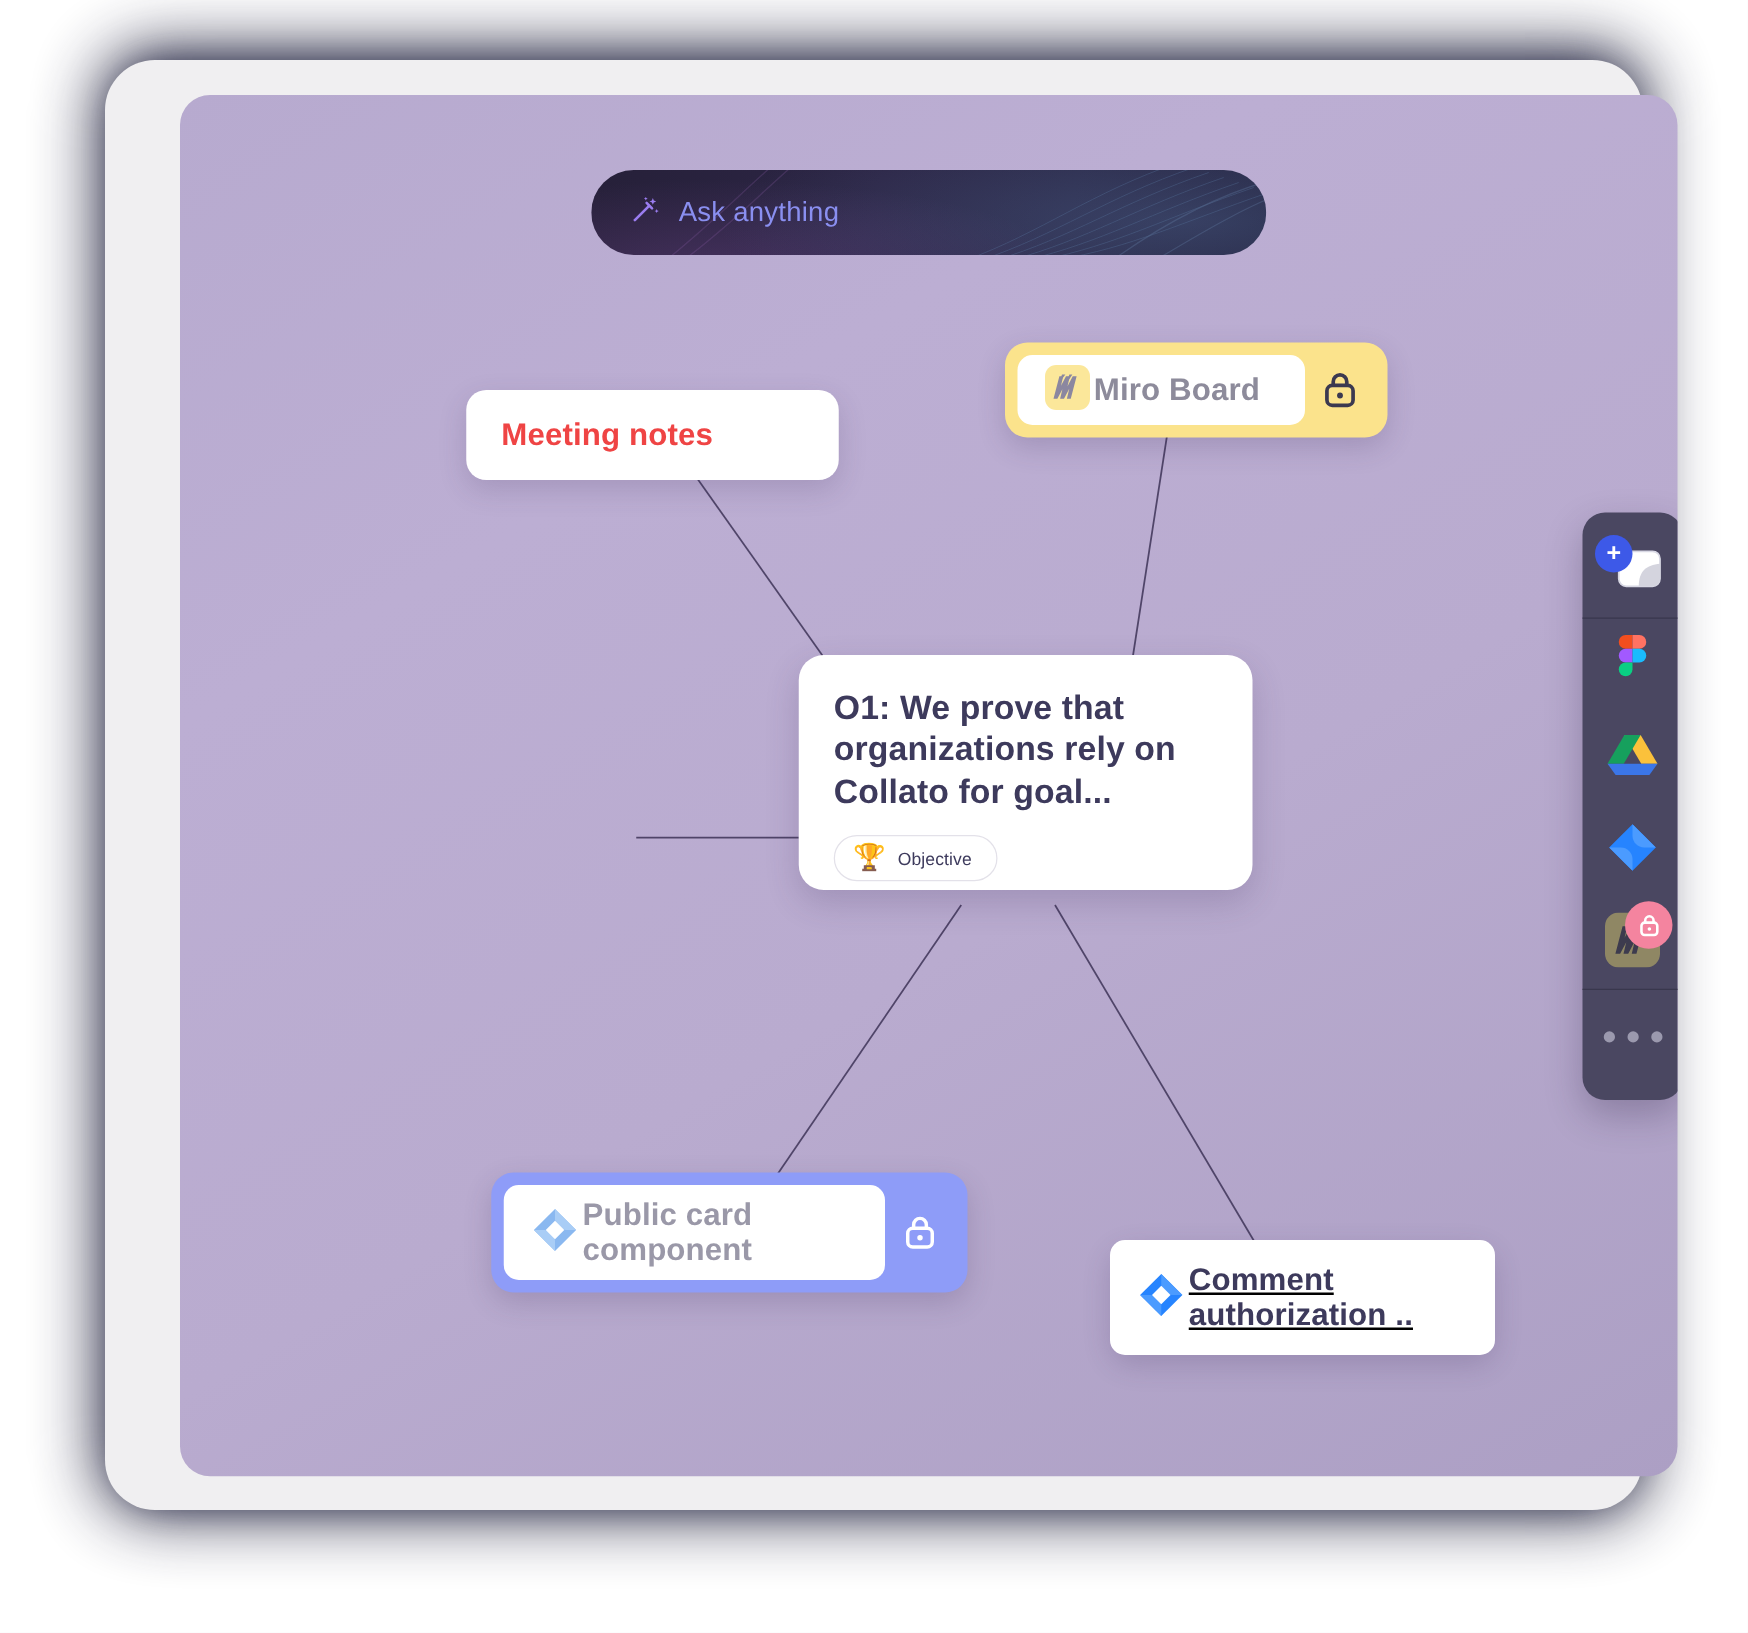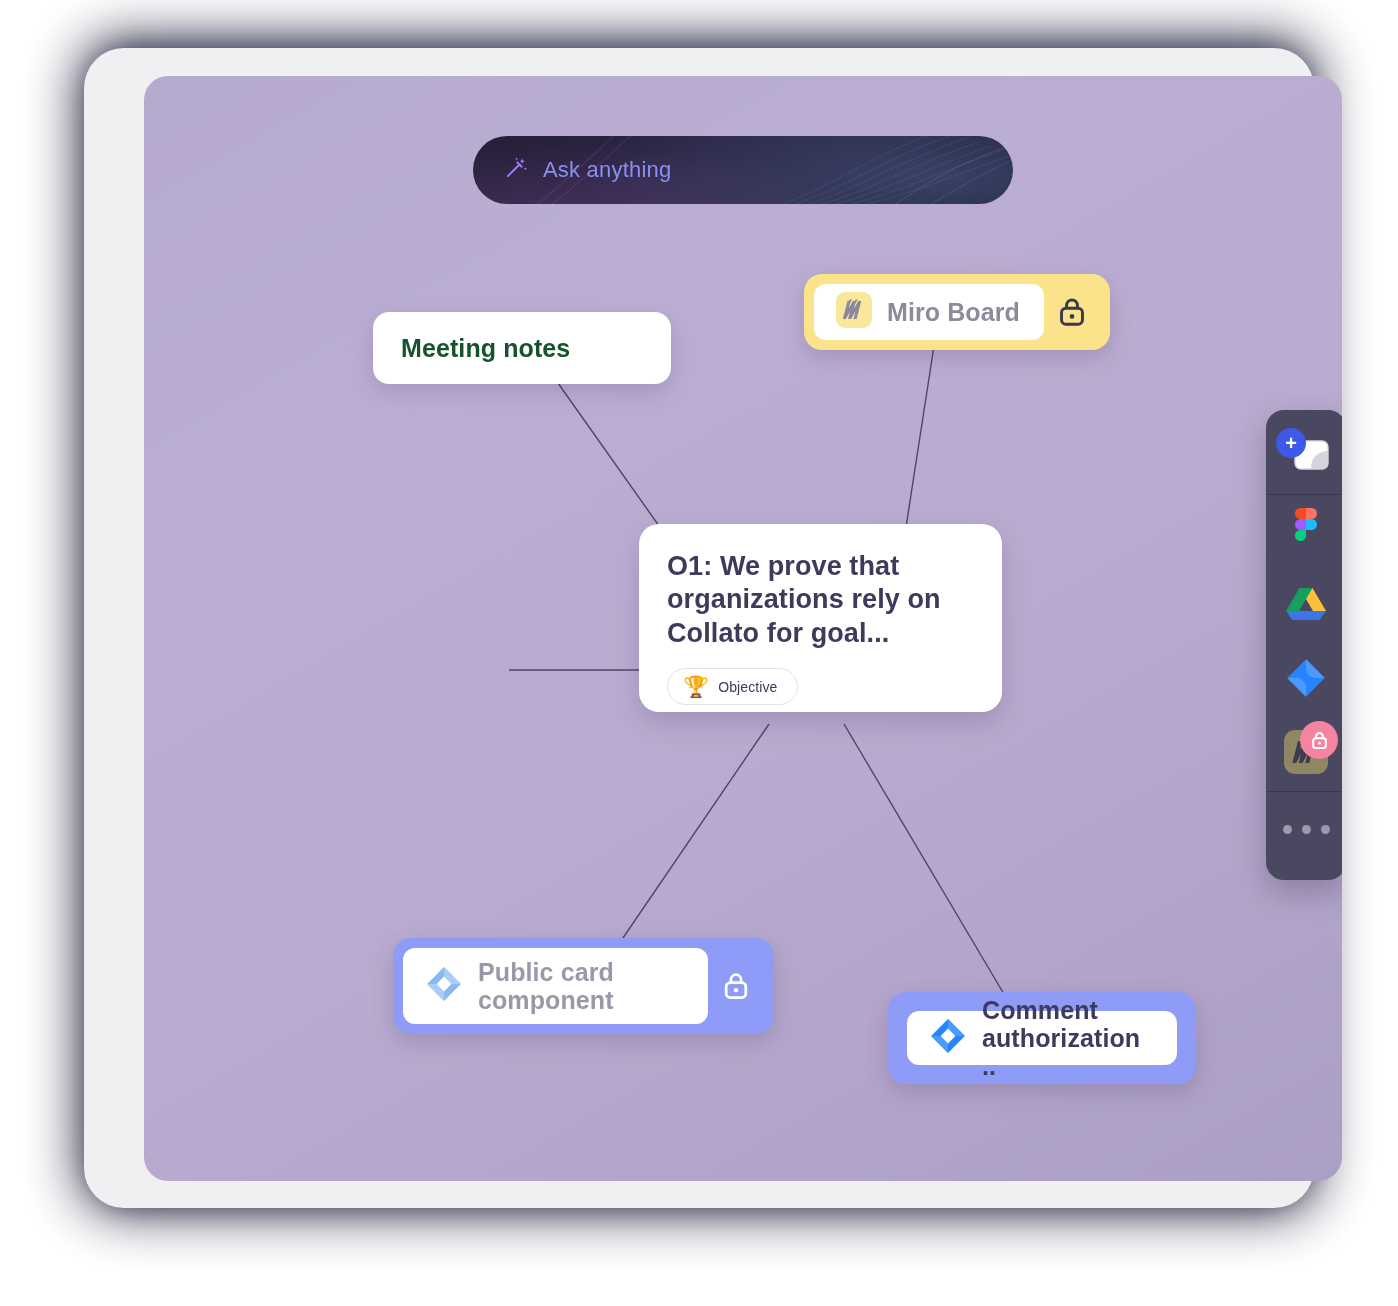--- a/index.html
+++ b/index.html
@@ -114,21 +114,21 @@
   .card-plain {
     background: #ffffff;
     border-radius: 16px;
     box-shadow: 0 8px 22px rgba(60,45,90,.18);
     display: flex;
     align-items: center;
     padding: 0 28px;
     box-sizing: border-box;
   }
   .card-plain .title {
-    color: #14532d;
+    color: #ef4444;
     font-size: 25px;
     font-weight: 700;
     letter-spacing: .1px;
   }
 
   
   .shell {
     border-radius: 18px;
     box-shadow: 0 8px 22px rgba(60,45,90,.20);
     display: flex;
@@ -136,21 +136,21 @@
     box-sizing: border-box;
     padding: 10px;
     gap: 0;
   }
   .shell .inner {
     background: #ffffff;
     border-radius: 12px;
     height: 100%;
     display: flex;
     align-items: center;
-    gap: 15px;
+    gap: 3px;
     padding: 0 22px;
     box-sizing: border-box;
     flex: 1 1 auto;
     min-width: 0;
   }
   .shell .lockzone {
     flex: 0 0 auto;
     width: 56px;
     display: flex;
     align-items: center;
@@ -373,21 +373,21 @@
       </div>
       <div class="lockzone">
         <svg width="28" height="30" viewBox="0 0 24 26">
           <rect x="3.5" y="10" width="17" height="13" rx="3.5" fill="none" stroke="#ffffff" stroke-width="2.4"></rect>
           <path d="M7.6 10 V7.6 a4.4 4.4 0 0 1 8.8 0 V10" fill="none" stroke="#ffffff" stroke-width="2.4"></path>
           <circle cx="12" cy="16.6" r="1.9" fill="#ffffff"></circle>
         </svg>
       </div>
     </div>
 
-    <div class="node shell" style="left:744px; top:916px; width:308px; height:92px; background:#8e9cf8; padding:19px;">
+    <div class="node shell" style="left:744px; top:916px; width:308px; height:92px; background:#8e9cf8; padding:0;text-decoration:underline;">
       <div class="inner">
         <span>
           <svg width="38" height="38" viewBox="0 0 36 36">
             <path d="M18 2 L34 18 L18 34 L2 18z" fill="#2684ff"></path>
             <path d="M18 2 L34 18 L26 18 a8 8 0 0 1 -8 -8z" fill="#4b9bff"></path>
             <path d="M18 34 L2 18 L10 18 a8 8 0 0 1 8 8z" fill="#4b9bff"></path>
             <path d="M18 11 L25 18 L18 25 L11 18z" fill="#ffffff"></path>
           </svg>
         </span>
         <span class="title" style="color:#3d3a5c;">Comment authorization ..</span>

